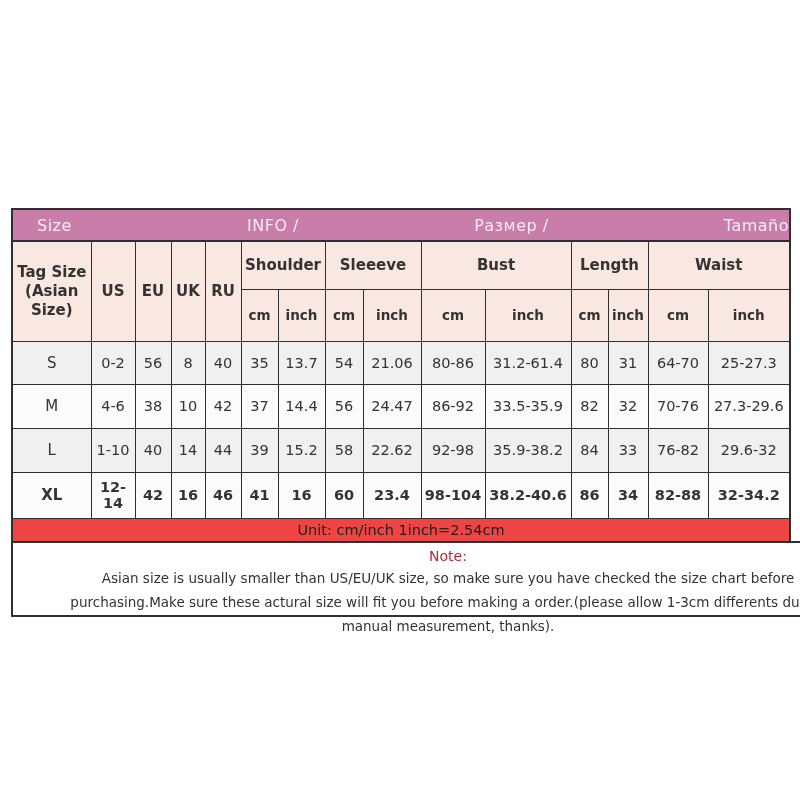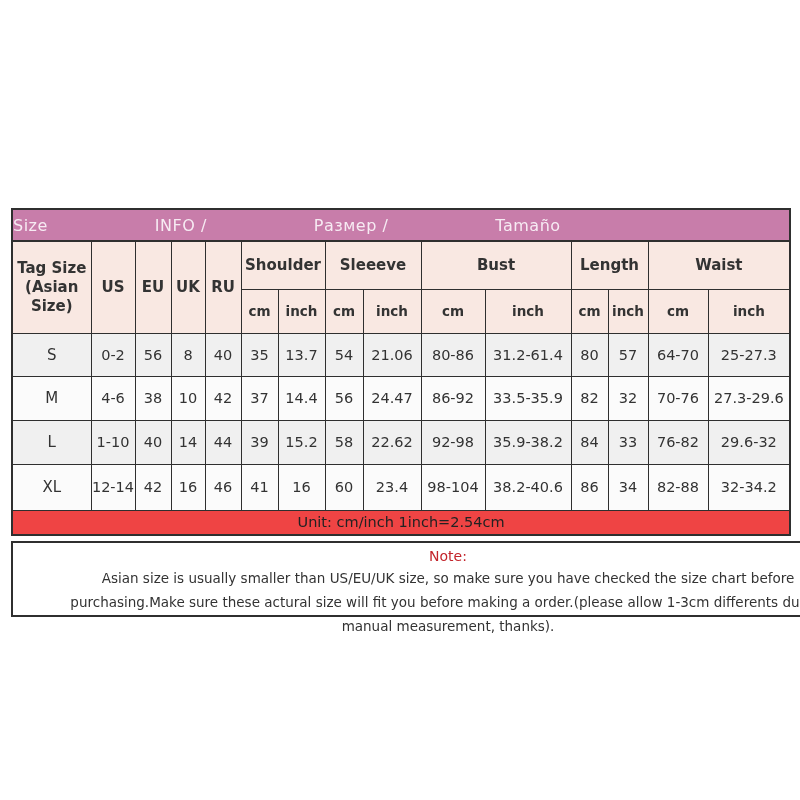--- a/index.html
+++ b/index.html
@@ -12,36 +12,36 @@
     border-collapse:collapse; table-layout:fixed;
     border:2px solid #2f2f2f;
   }
   table.size-chart td {
     border:1px solid #2f2f2f; text-align:center; vertical-align:middle;
     color:#333333; overflow:hidden; padding:0;
   }
   tr.band-row { height:32px; }
   tr.band-row td { background:#c87daa; border-bottom:2px solid #2f2f2f; }
   .band-flex {
-    display:flex; justify-content:flex-start; gap:107px;
-    color:#f7ebf3; font-size:16px; letter-spacing:0.5px;
+    display:flex; justify-content:space-between; gap:107px;
+    color:#f7ebf3; font-size:16px; letter-spacing:0.5px;margin-left:24px;
   }
   tr.hdr-row { height:48px; }
-  tr.sub-row { height:44px; }
+  tr.sub-row { height:52px; }
   td.hdr {
     background:#f9e8e2; font-weight:bold; font-size:15px; color:#141414;
   }
   td.sub { font-size:13.5px; }
   td.tagcell {
     line-height:1.25; padding:0 2px;
   }
   tr.r-s  { height:43px; } tr.r-s td  { background:#f0f0f0; }
   tr.r-m  { height:44px; } tr.r-m td  { background:#fbfbfb; }
   tr.r-l  { height:44px; } tr.r-l td  { background:#f0f0f0; }
-  tr.r-xl { height:46px; } tr.r-xl td { background:#fbfbfb; }
+  tr.r-xl { height:46px;font-weight:bold; } tr.r-xl td { background:#fbfbfb; }
   td.data { font-size:14.5px; }
   td.tag  { font-size:15px; }
   tr.unit-row { height:25px; }
   tr.unit-row td { background:#ef4444; font-size:14.5px; color:#222; }
   .note-box {
     position:absolute; left:11px; top:541px; width:774px; height:68px;
     border:2px solid #2f2f2f; background:#ffffff;
     text-align:center; padding-top:4px; box-sizing:content-box;padding-left:48px;
   }
   .note-title { color:#c3242b; font-size:14px; line-height:19px; }
@@ -115,21 +115,21 @@
       <td class="data">56</td>
       <td class="data">8</td>
       <td class="data">40</td>
       <td class="data">35</td>
       <td class="data">13.7</td>
       <td class="data">54</td>
       <td class="data">21.06</td>
       <td class="data">80-86</td>
       <td class="data">31.2-61.4</td>
       <td class="data">80</td>
-      <td class="data">57</td>
+      <td class="data">31</td>
       <td class="data">64-70</td>
       <td class="data">25-27.3</td>
     </tr>
 
     <tr class="r-m">
       <td class="tag">M</td>
       <td class="data">4-6</td>
       <td class="data">38</td>
       <td class="data">10</td>
       <td class="data">42</td>

